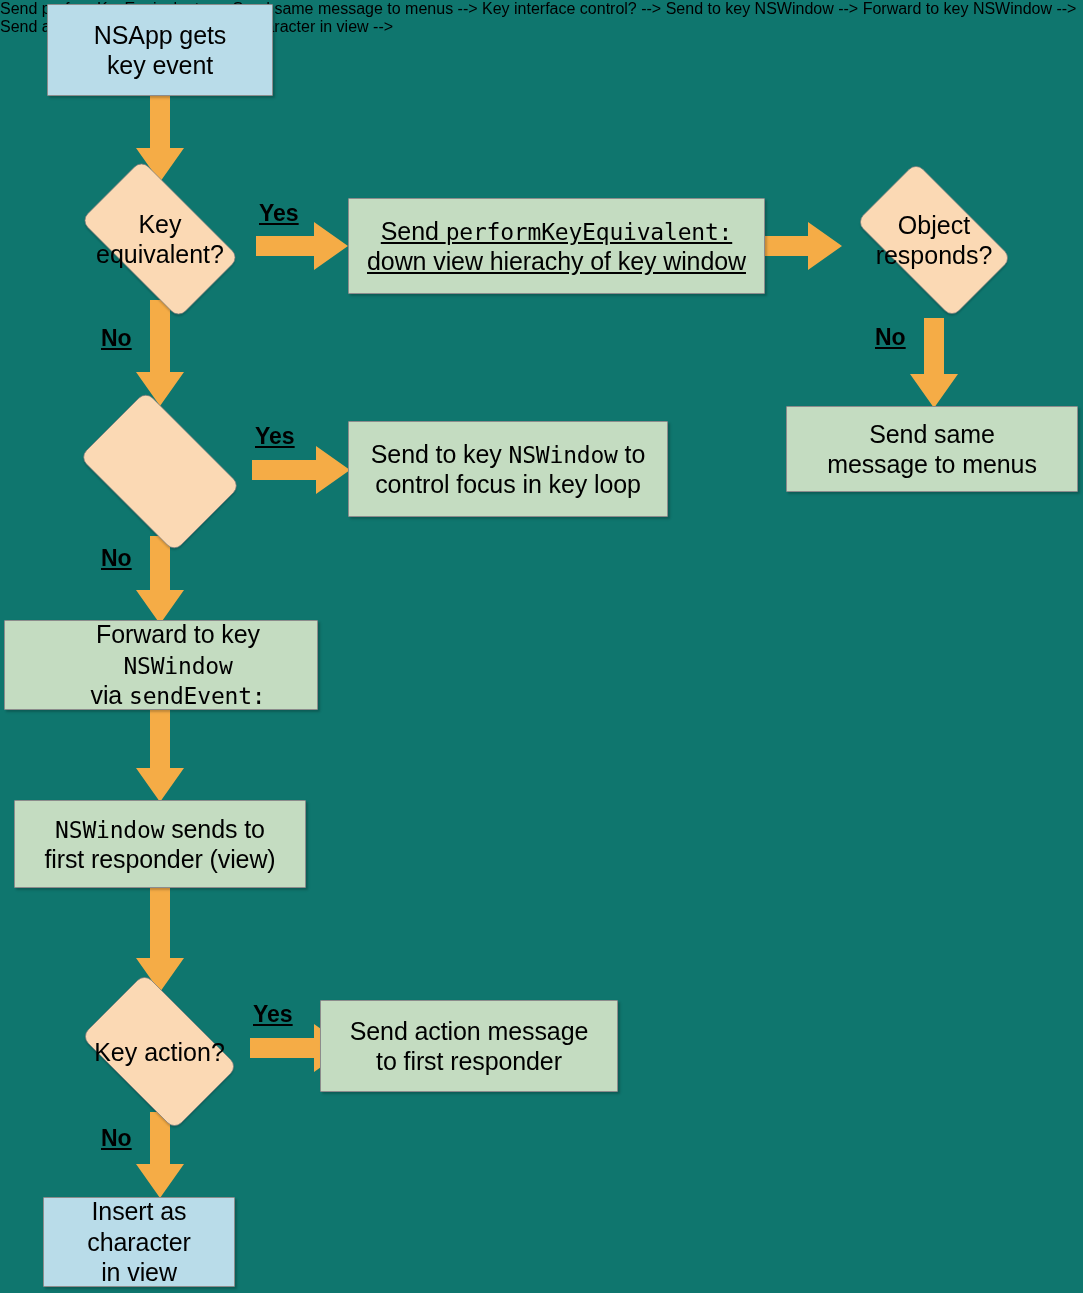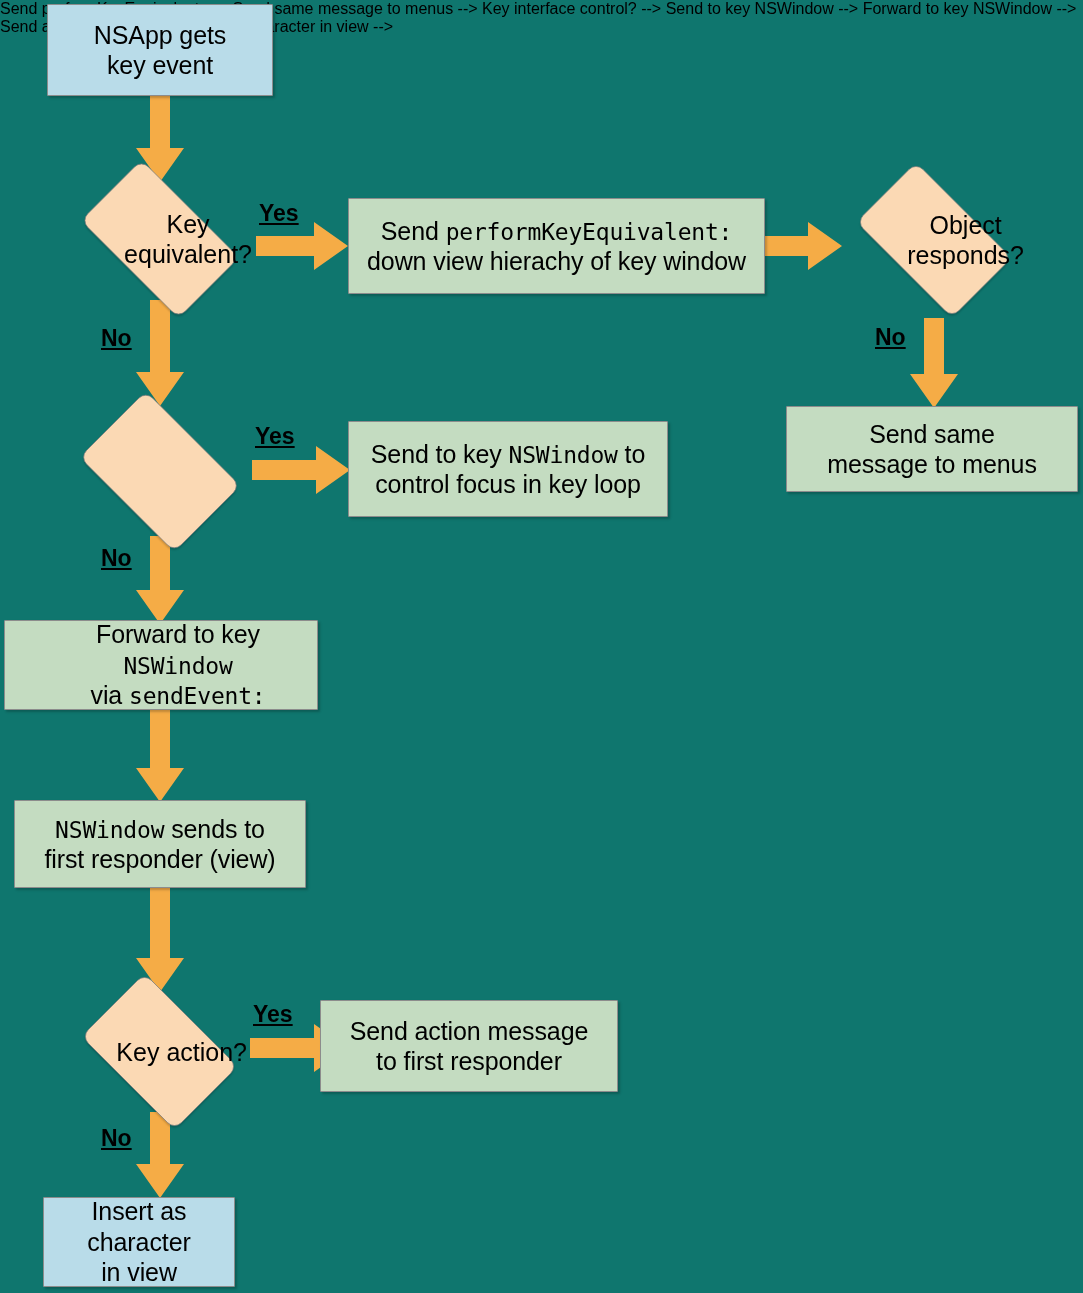--- a/index.html
+++ b/index.html
@@ -42,21 +42,20 @@
   .box-text {
     padding: 4px 10px;
     font-size: 25px;
     letter-spacing: -0.1px;
   }
 
   
   .diamond {
     background: transparent;
     border: 0;
-    justify-content: flex-end;
   }
   .diamond .shape {
     position: absolute;
     inset: 0;
     background: #fbd9b4;
     border: 1.6px solid #7b7b7b;
     border-radius: 14px;
     transform: rotate(45deg) scale(0.707);
     box-shadow: 2px 2px 2.5px rgba(0,0,0,0.16);
   }
@@ -186,21 +185,21 @@
   
   <div class="node diamond" style="left:62px; top:178px; width:196px; height:122px;">
     <div class="shape"></div>
     <div class="dtext">
       <span>Key</span><br>
       <span>equivalent?</span>
     </div>
   </div>
 
   
-  <div class="node box green" style="left:348px; top:198px; width:417px; height:96px;">
+  <div class="node box green" style="left:348px; top:198px; width:417px; height:96px;text-decoration:underline;">
     <div class="box-text">
       <span>Send </span><span class="mono">performKeyEquivalent:</span><br>
       <span>down view hierachy of key window</span>
     </div>
   </div>
 
   
   <div class="node diamond" style="left:838px; top:180px; width:192px; height:120px;">
     <div class="shape"></div>
     <div class="dtext">

